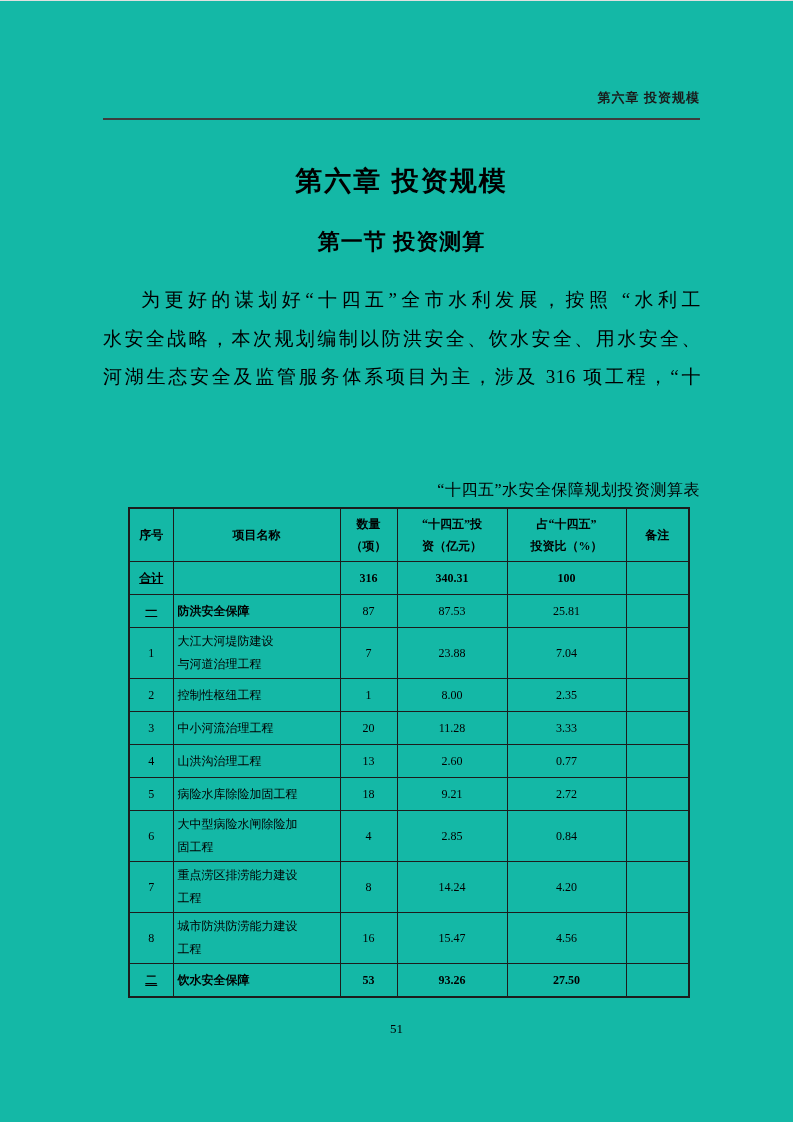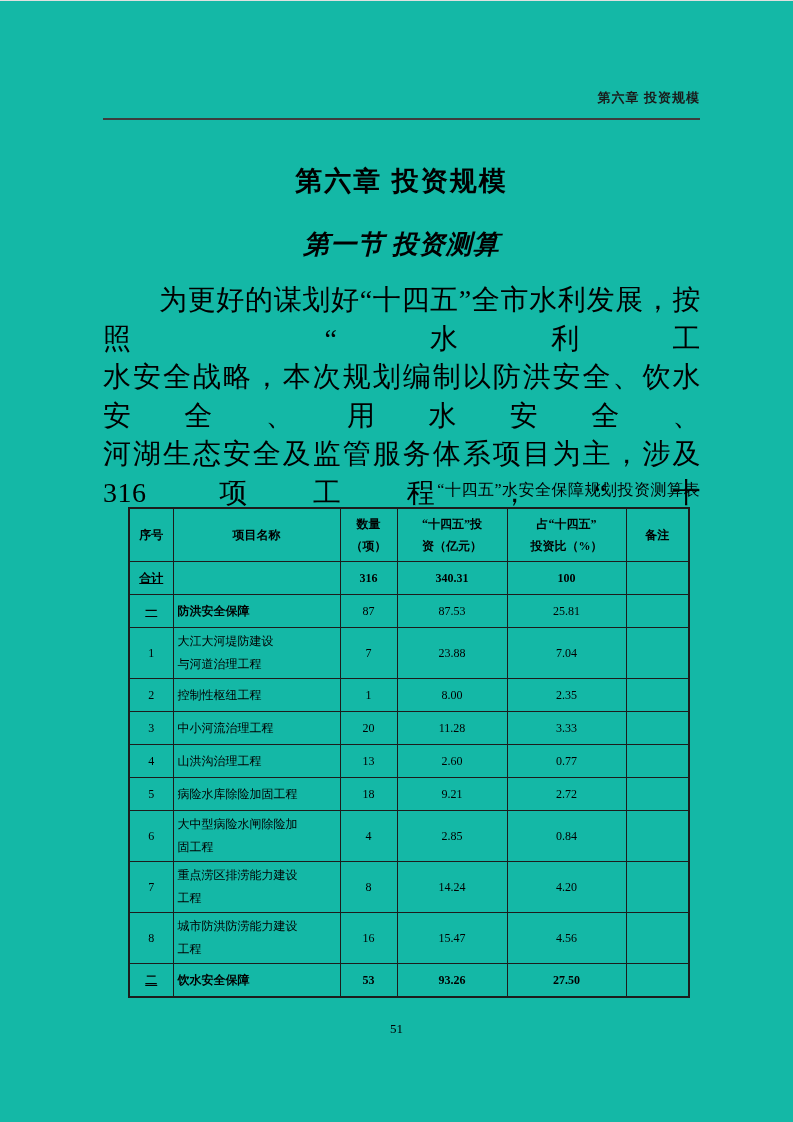--- a/index.html
+++ b/index.html
@@ -39,28 +39,27 @@
     font-weight: bold;
     font-size: 27px;
     letter-spacing: 2px;
     color: #000000;
   }
   .section-title {
     position: absolute;
     top: 227px; left: 103px; width: 597px;
     text-align: center;
     font-weight: bold;
-    font-style: italic;
-    font-size: 26px;
+    font-size: 22px;
     letter-spacing: 1px;
   }
   .paragraph {
     position: absolute;
     top: 281px; left: 103px; width: 598px;
-    font-size: 28px;
+    font-size: 19px;
     line-height: 38.5px;
     letter-spacing: 0.5px;
   }
   .para-line {
     text-align: justify;
     text-align-last: justify;
   }
   .para-line.first { text-indent: 2em; }
   .para-line.last { text-align-last: left; }
   .table-caption {

